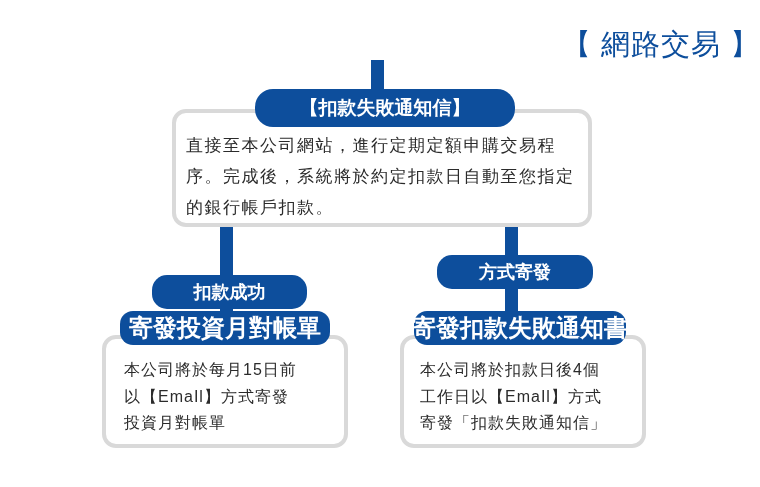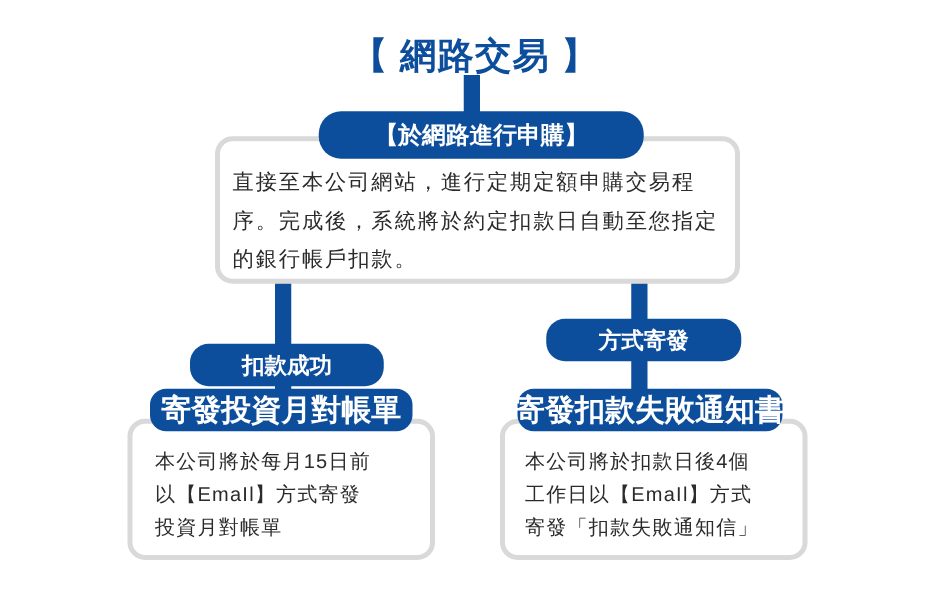--- a/index.html
+++ b/index.html
@@ -13,23 +13,23 @@
     position: relative;
     width: 760px;
     height: 487px;
     background: #ffffff;
     font-family: "Liberation Sans", sans-serif;
     overflow: hidden;
   }
   .title {
     position: absolute;
     left: 0; right: 0; top: 25px;
-    text-align: center;
+    text-align: right;
     font-size: 29px;
-    font-weight: bold;
+    font-weight: normal;
     letter-spacing: 1px;
     color: var(--blue);
     z-index: 2;
   }
   .vbar {
     position: absolute;
     width: 13px;
     background: var(--blue);
     z-index: 2;
   }
@@ -83,21 +83,21 @@
 <body>
 
 <div class="canvas">
 
   <div class="title">【 網路交易 】</div>
 
   <div class="vbar" style="left:371px; top:60px; height:31px;"></div>
 
   <div class="box main-box"></div>
 
-  <div class="pill main-pill">【於網路進行申購】</div>
+  <div class="pill main-pill">【扣款失敗通知信】</div>
 
   <div class="body-text main-text">直接至本公司網站，進行定期定額申購交易程
 序。完成後，系統將於約定扣款日自動至您指定
 的銀行帳戶扣款。</div>
 
   <div class="vbar" style="left:220px; top:227px; height:114px;"></div>
 
   <div class="vbar" style="left:505px; top:227px; height:114px;"></div>
 
   <div class="pill branch-pill branch-pill-left">扣款成功</div>

